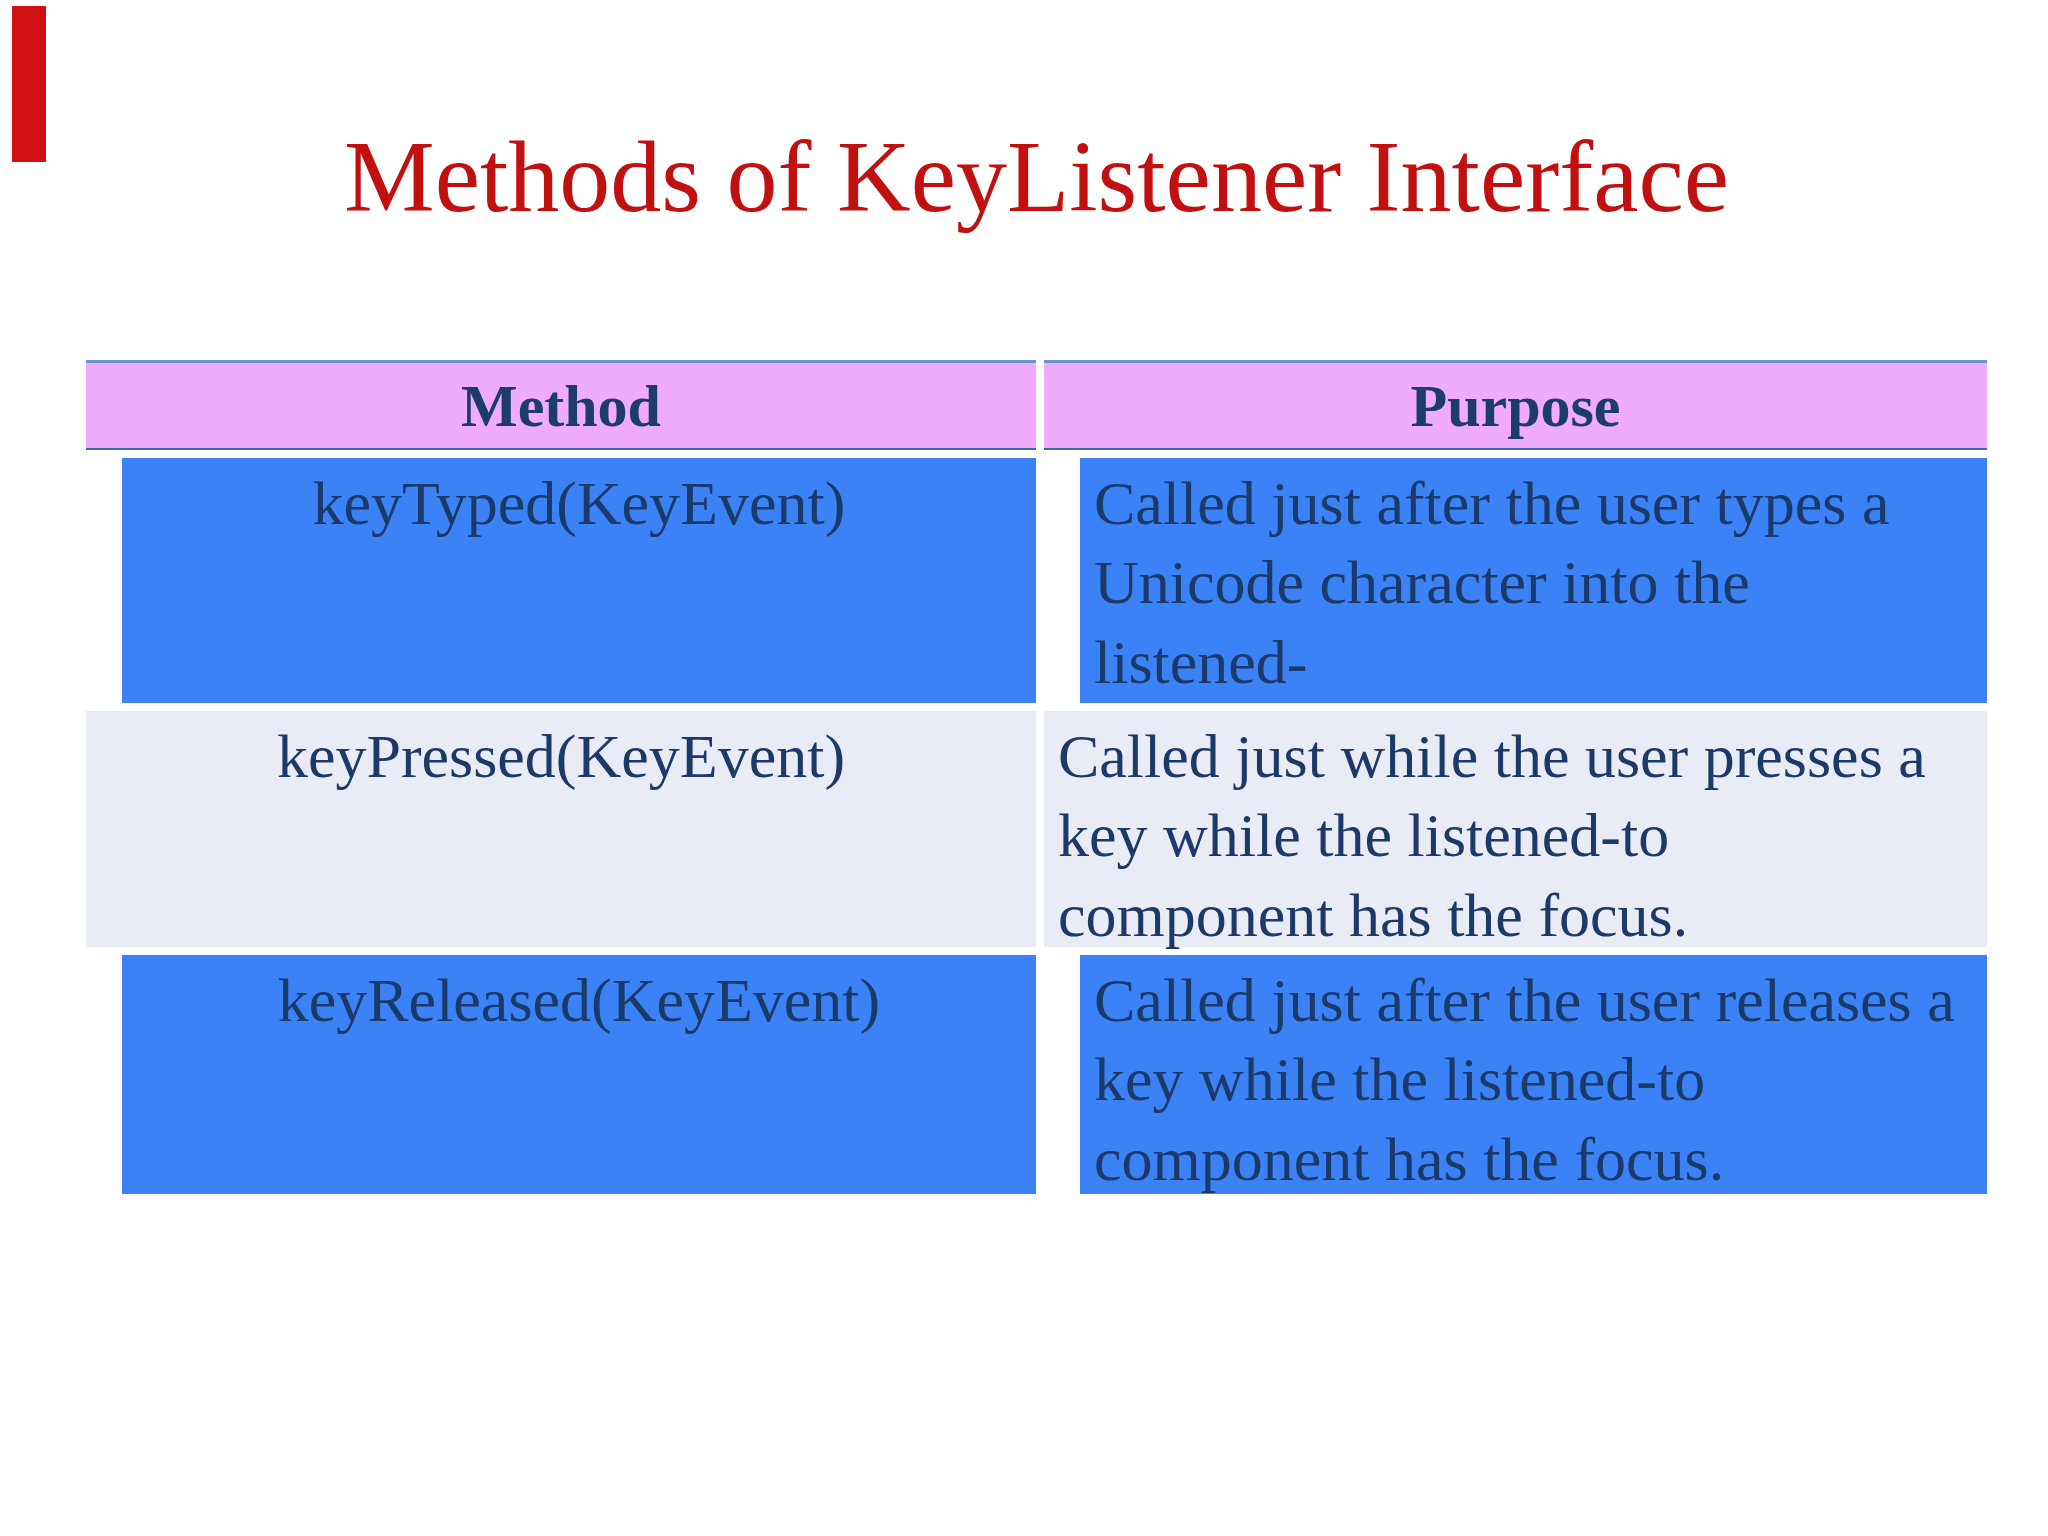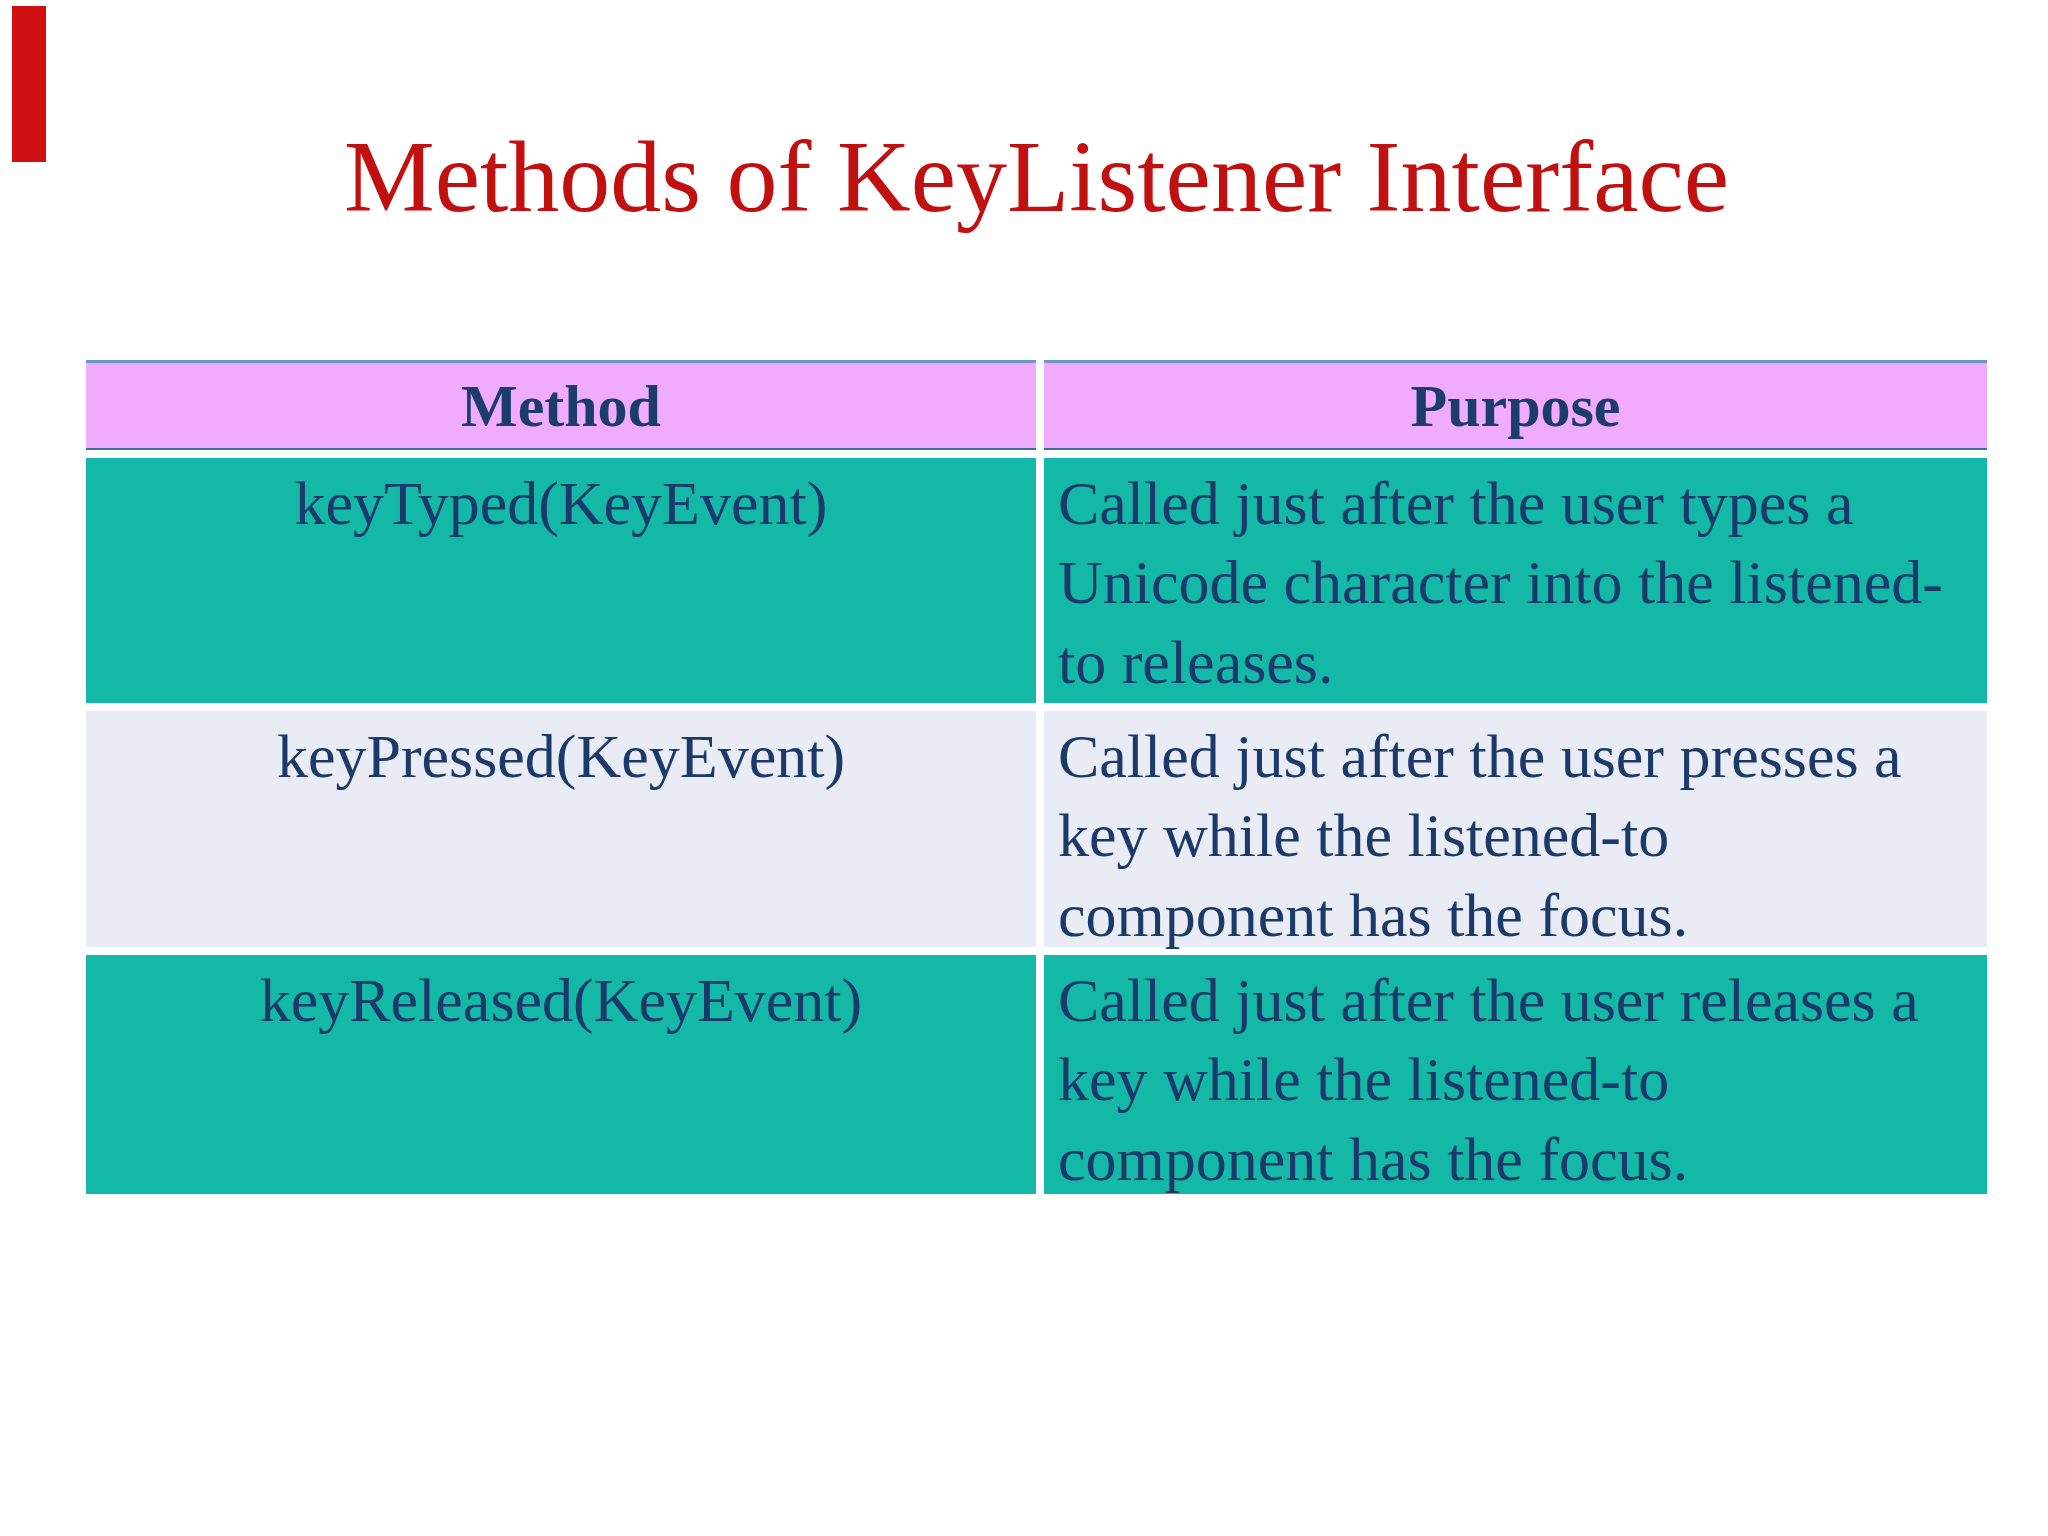--- a/index.html
+++ b/index.html
@@ -65,21 +65,21 @@
     font-size: 62px;
     line-height: 1.28;
     color: #1b3969;
   }
   .purpose-cell {
     padding: 6px 12px 14px 14px;
     font-size: 62px;
     line-height: 1.28;
     color: #1b3969;
   }
-  .band-odd  { background: #14b8a6; }
+  .band-odd  { background: #3b82f6; margin-left: 36px; }
   .band-even { background: #e9ecf4; }
 </style>
 </head>
 <body>
 
 <div class="slide">
 
   <div class="accent-bar" style="background: rgb(208, 16, 18);"></div>
 
   <div class="slide-title" style="color: rgb(193, 16, 16);">Methods of KeyListener Interface</div>
@@ -92,21 +92,21 @@
 
     <div class="cell method-cell band-odd">keyTyped(KeyEvent)</div>
     <div class="cell purpose-cell band-odd">
       <div>Called just after the user types a</div>
       <div>Unicode character into the listened-</div>
       <div>to releases.</div>
     </div>
 
     <div class="cell method-cell band-even">keyPressed(KeyEvent)</div>
     <div class="cell purpose-cell band-even">
-      <div>Called just after the user presses a</div>
+      <div>Called just while the user presses a</div>
       <div>key while the listened-to</div>
       <div>component has the focus.</div>
     </div>
 
     <div class="cell method-cell band-odd">keyReleased(KeyEvent)</div>
     <div class="cell purpose-cell band-odd">
       <div>Called just after the user releases a</div>
       <div>key while the listened-to</div>
       <div>component has the focus.</div>
     </div>

